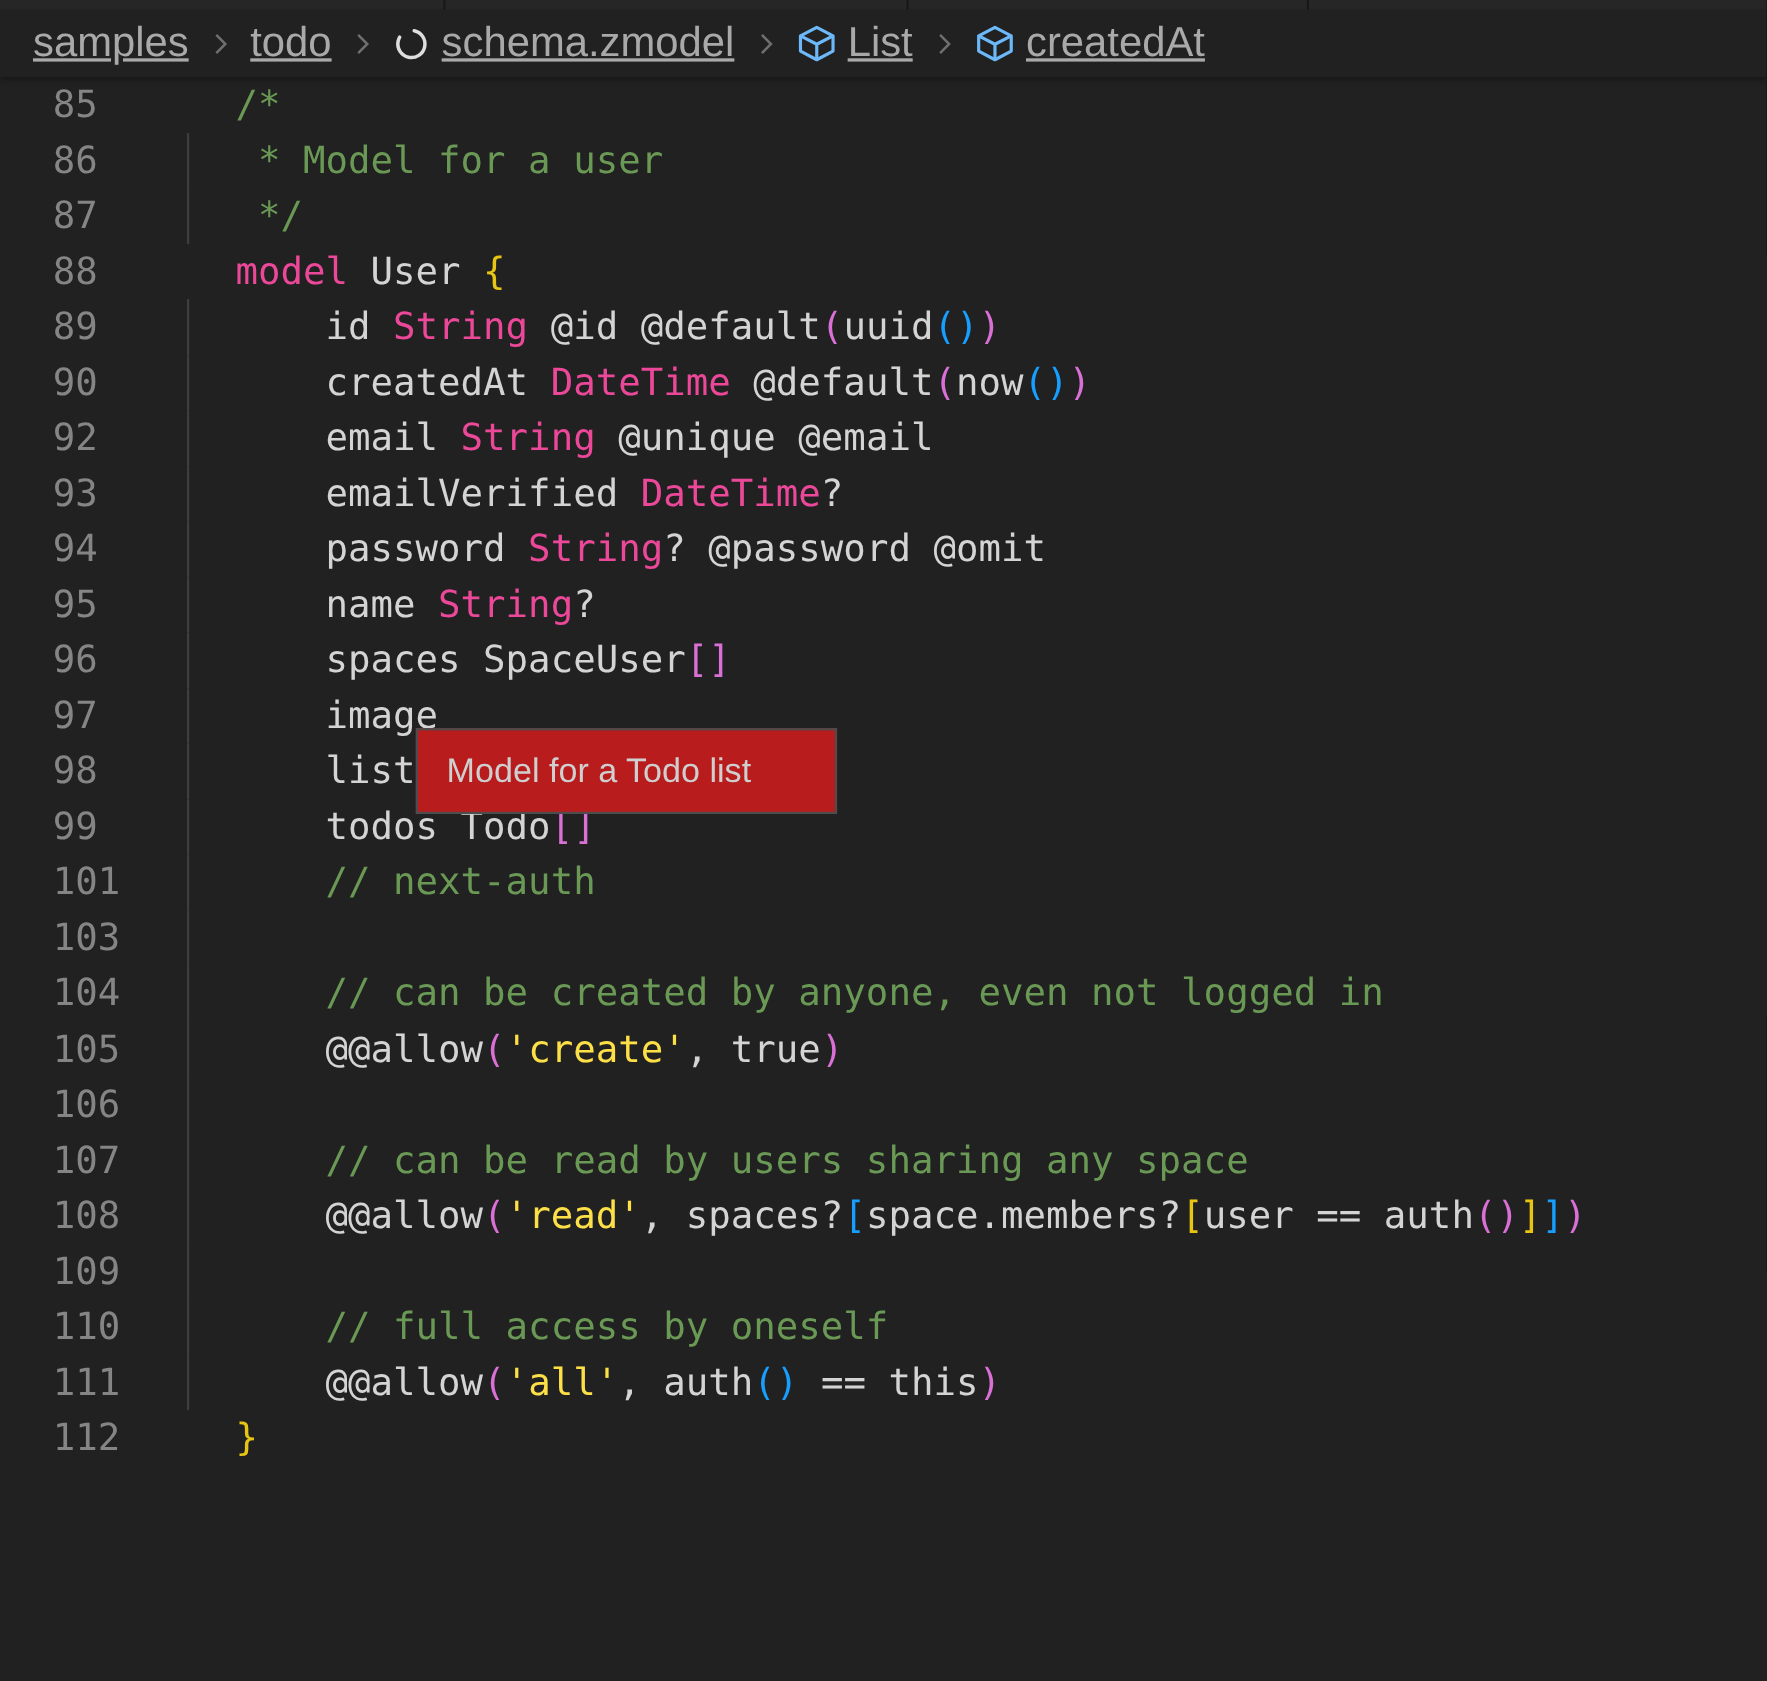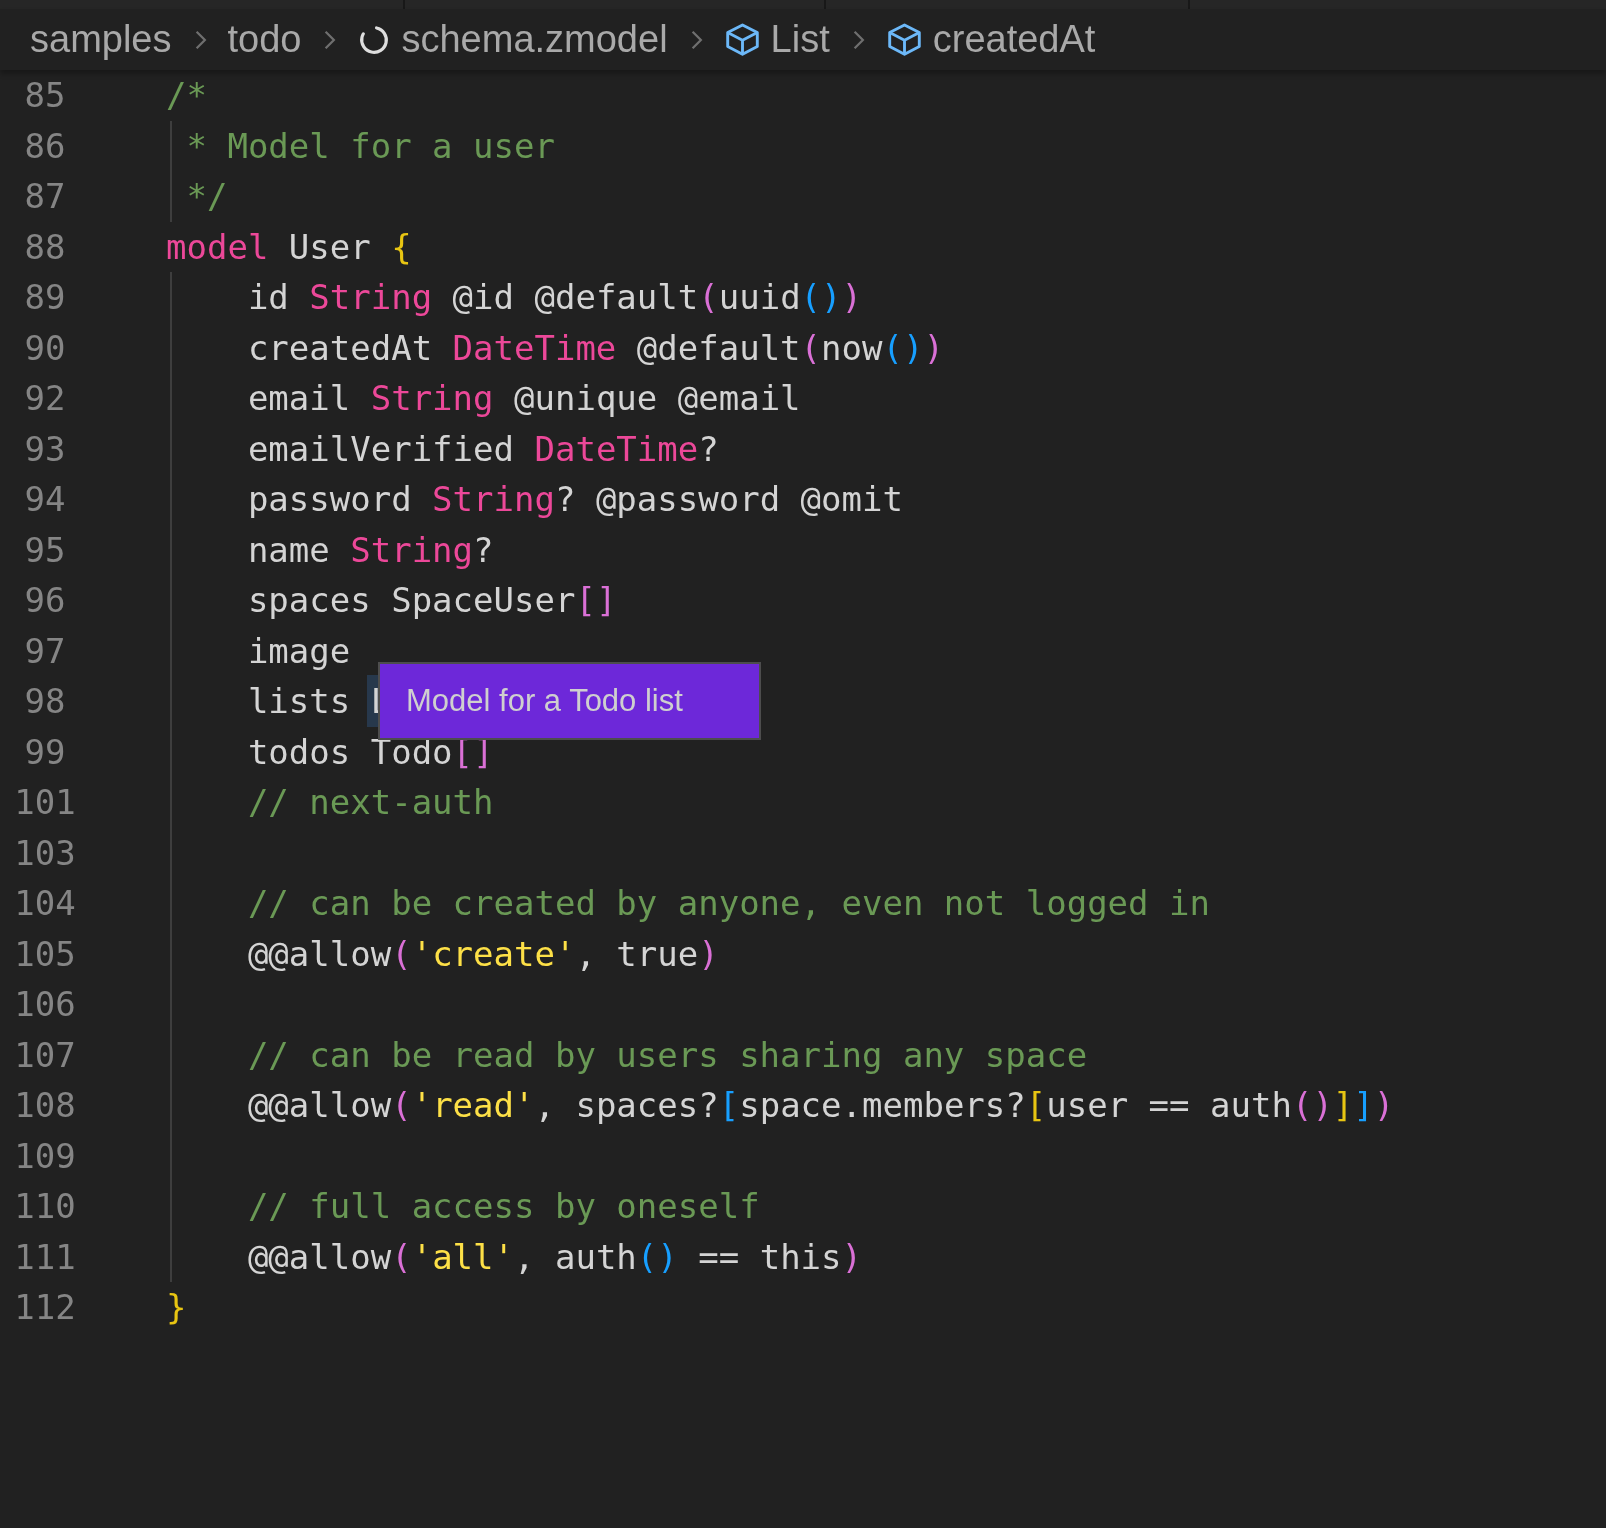--- a/index.html
+++ b/index.html
@@ -4,41 +4,41 @@
 <style>
   html,body{margin:0;padding:0;background:#181818;}
   .screen{position:relative;width:1606px;height:1528px;background:#212121;overflow:hidden;
           font-family:"DejaVu Sans Mono",monospace;}
   
   .tabstrip{position:relative;height:9px;background:#262626;}
   .tabsep{position:absolute;top:0;width:2px;height:9px;background:#181818;}
   
   .breadcrumb{height:61px;display:flex;align-items:center;padding-left:30px;gap:13px;
               background:#212121;color:#a9a9a9;font-family:"Liberation Sans",sans-serif;
-              font-size:38px;box-shadow:0 4px 5px rgba(0,0,0,0.28);position:relative;z-index:3;}
+              font-size:38px;box-shadow:0 4px 5px rgba(0,0,0,0.28);position:relative;z-index:3;text-decoration:underline;}
   .bc-item{display:flex;align-items:center;gap:10px;cursor:pointer;white-space:nowrap;}
   .bc-item svg{display:block;}
   .bc-chev{display:flex;align-items:center;}
   
   .editor{position:relative;}
   .line{position:relative;height:50.5px;line-height:50.5px;white-space:pre;font-size:34px;}
-  .ln{display:inline-block;width:90px;text-align:center;color:#858585;vertical-align:top;}
+  .ln{display:inline-block;width:90px;text-align:left;color:#858585;vertical-align:top;padding-left:48px;}
   .code{display:inline-block;margin-left:76px;}
   .guide{position:absolute;left:170px;top:0;height:100%;width:2px;background:#3e3e3e;}
   .tk-w{color:#d4d4d4}
   .tk-k{color:#ec4899}
   .tk-c{color:#6a9955}
   .tk-s{color:#fde047}
   .tk-b1{color:#e8c512}
   .tk-b2{color:#da70d6}
   .tk-b3{color:#179fff}
   .tk-hl{color:#d4d4d4;background:#27384c;padding:6px 4px;margin:0 -4px;}
   
   .tooltip{position:absolute;left:378px;top:592px;width:383px;height:78px;box-sizing:border-box;
-           background:#6d28d9;border:2px solid #4d4d4d;display:flex;align-items:center;
+           background:#b91c1c;border:2px solid #4d4d4d;display:flex;align-items:center;
            padding-left:26px;z-index:5;font-family:"Liberation Sans",sans-serif;
            font-size:31px;color:#cfcfcf;white-space:nowrap;}
 </style>
 </head>
 <body>
 
 <div class="screen">
   <div class="tabstrip" id="tabstrip">
       <div class="tabsep" style="left: 403px;"></div>
       <div class="tabsep" style="left: 824px;"></div>

